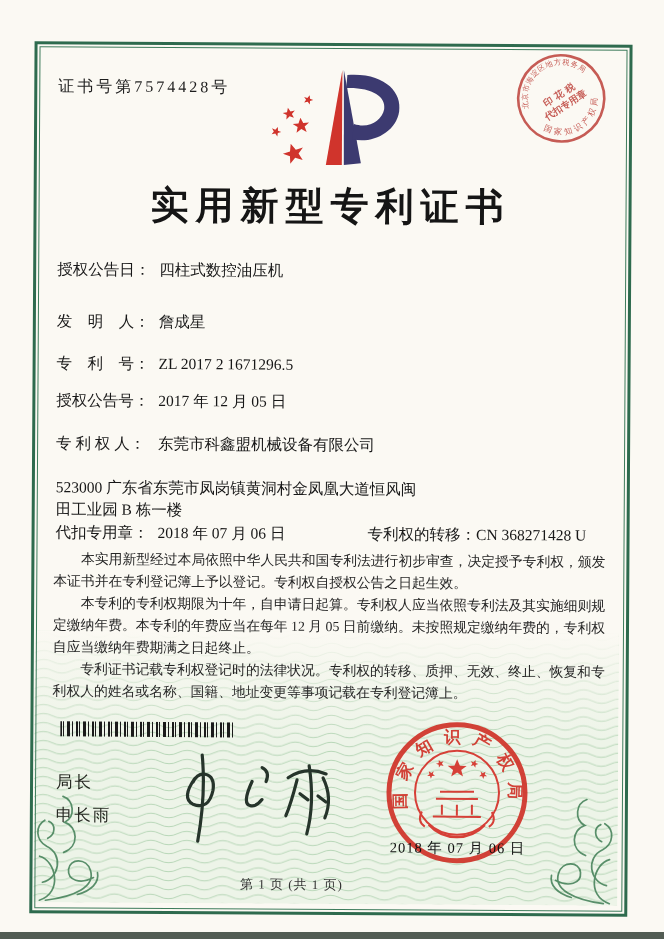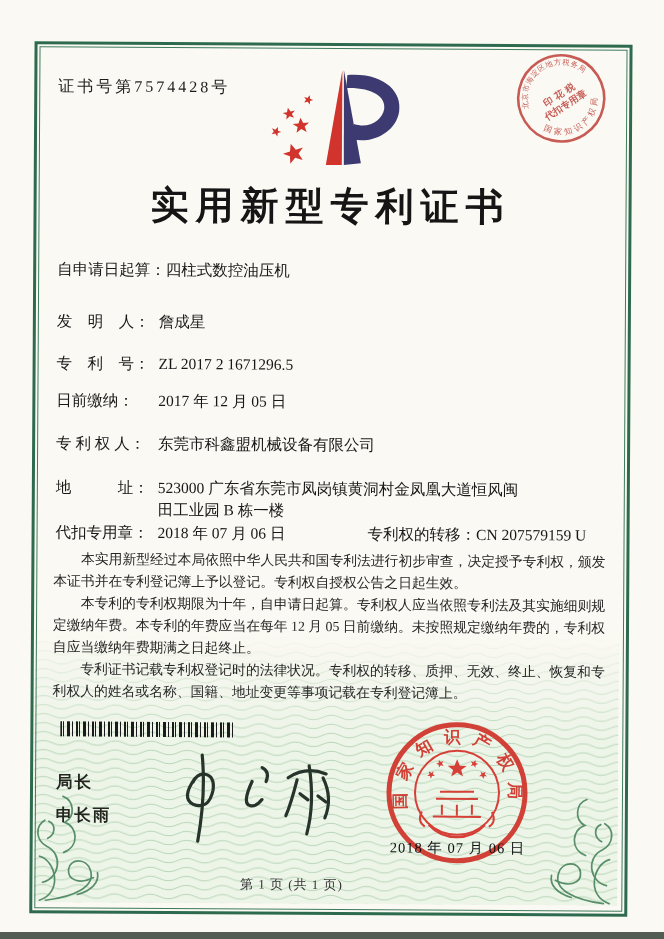--- a/index.html
+++ b/index.html
@@ -38,21 +38,21 @@
   .row-addr .val{flex:0 0 372px;}
   .group2{position:absolute;left:312px;top:0;display:flex;white-space:nowrap;}
   .paras{position:absolute;left:60px;top:558px;width:552px;z-index:10;color:#262626;}
   .paras p{margin:0;font-size:13.8px;line-height:22px;text-indent:2em;text-align:justify;}
   .barcode{
     position:absolute;left:68px;top:731px;width:174px;height:15px;z-index:10;
     background:
       repeating-linear-gradient(90deg,#1b1b1b 0 2px,rgba(0,0,0,0) 2px 3px,#1b1b1b 3px 4px,rgba(0,0,0,0) 4px 7px,#1b1b1b 7px 10px,rgba(0,0,0,0) 10px 12px,#1b1b1b 12px 13px,rgba(0,0,0,0) 13px 16px);
   }
   .signer{position:absolute;left:64px;top:781px;z-index:10;font-size:16.5px;color:#23251f;letter-spacing:2px;}
-  .signer div{margin-bottom:11px;font-weight:bold;}
+  .signer div{margin-bottom:11px;}
   .signature{position:absolute;left:158px;top:752px;z-index:11;}
   .seal{position:absolute;left:392px;top:727px;z-index:12;opacity:.93;}
   .seal-date{position:absolute;left:398px;top:846px;width:150px;z-index:13;font-size:14.5px;color:#111;letter-spacing:1px;white-space:nowrap;}
   .tax-stamp{position:absolute;left:511px;top:51px;z-index:12;opacity:.88;}
   .footer{position:absolute;left:0;top:884px;width:600px;text-align:center;font-size:13px;color:#333;z-index:10;letter-spacing:1px;}
 </style>
 </head>
 <body>
 
 <div class="paper">
@@ -114,49 +114,48 @@
     <use href="#star" transform="translate(52,34) scale(0.48) rotate(18)" fill="#d0342c"></use>
     <use href="#star" transform="translate(33,48) scale(0.62) rotate(-12)" fill="#d0342c"></use>
     <use href="#star" transform="translate(20,66) scale(0.5) rotate(22)" fill="#d0342c"></use>
     <use href="#star" transform="translate(45,60) scale(0.82) rotate(-5)" fill="#d0342c"></use>
     <use href="#star" transform="translate(38,88) scale(1.05) rotate(-18)" fill="#d0342c"></use>
   </svg>
 
   <h1 class="title">实用新型专利证书</h1>
 
   <div class="row" style="top:268px;">
-    <span class="lbl">自申请日起算：</span>
+    <span class="lbl">授权公告日：</span>
     <span class="val">四柱式数控油压机</span>
   </div>
   <div class="row" style="top:320px;">
     <span class="lbl">发　明　人：</span>
     <span class="val">詹成星</span>
   </div>
   <div class="row" style="top:362px;">
     <span class="lbl">专　利　号：</span>
     <span class="val">ZL 2017 2 1671296.5</span>
   </div>
   <div class="row" style="top:399px;">
-    <span class="lbl">日前缴纳：</span>
+    <span class="lbl">授权公告号：</span>
     <span class="val">2017 年 12 月 05 日</span>
   </div>
   <div class="row" style="top:442px;">
     <span class="lbl">专 利 权 人：</span>
     <span class="val">东莞市科鑫盟机械设备有限公司</span>
   </div>
   <div class="row row-addr" style="top:486px;">
-    <span class="lbl">地　　　址：</span>
     <span class="val">523000 广东省东莞市凤岗镇黄洞村金凤凰大道恒风闽田工业园 B 栋一楼</span>
   </div>
   <div class="row" style="top:531px;">
     <span class="lbl">代扣专用章：</span>
     <span class="val">2018 年 07 月 06 日</span>
     <span class="group2">
       <span>专利权的转移：</span>
-      <span>CN 207579159 U</span>
+      <span>CN 368271428 U</span>
     </span>
   </div>
 
   <div class="paras">
     <p>本实用新型经过本局依照中华人民共和国专利法进行初步审查，决定授予专利权，颁发本证书并在专利登记簿上予以登记。专利权自授权公告之日起生效。</p>
     <p>本专利的专利权期限为十年，自申请日起算。专利权人应当依照专利法及其实施细则规定缴纳年费。本专利的年费应当在每年 12 月 05 日前缴纳。未按照规定缴纳年费的，专利权自应当缴纳年费期满之日起终止。</p>
     <p>专利证书记载专利权登记时的法律状况。专利权的转移、质押、无效、终止、恢复和专利权人的姓名或名称、国籍、地址变更等事项记载在专利登记簿上。</p>
   </div>
 
   <div class="barcode"></div>

